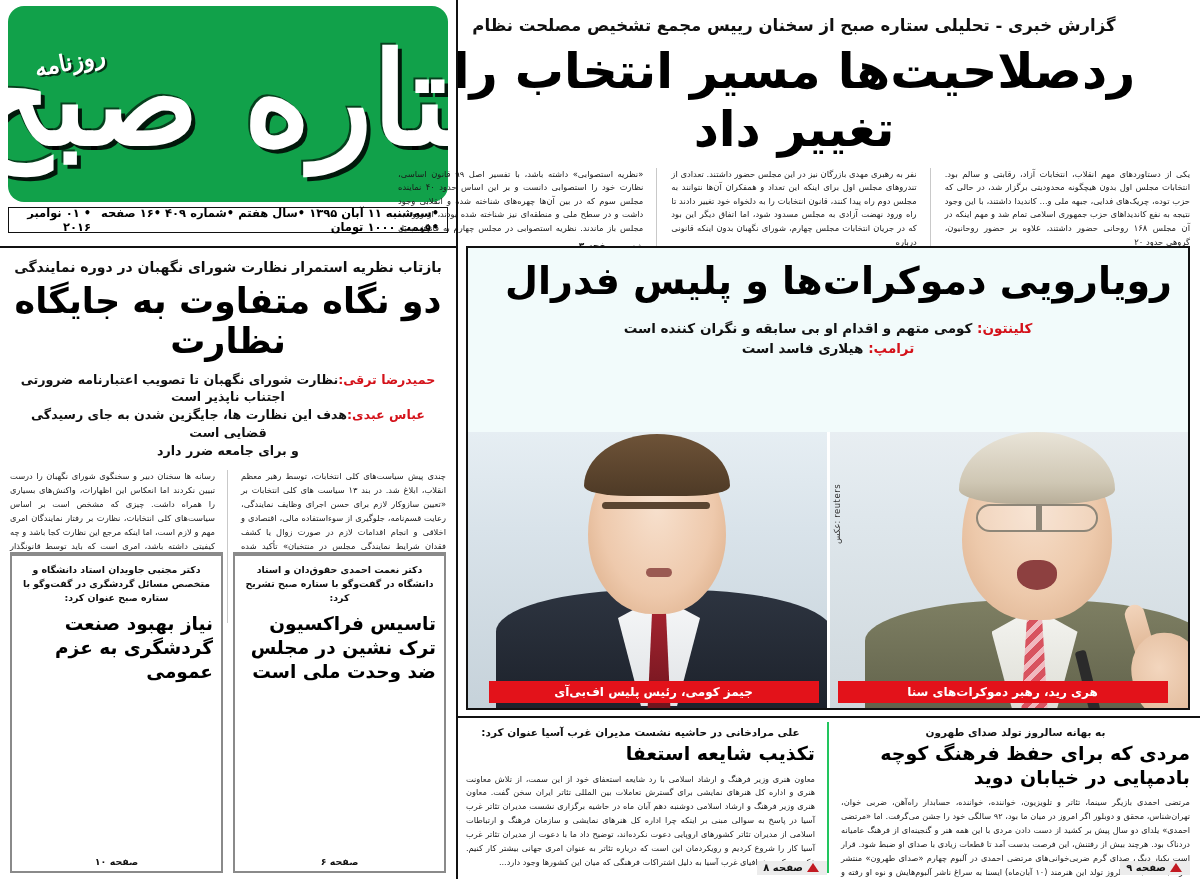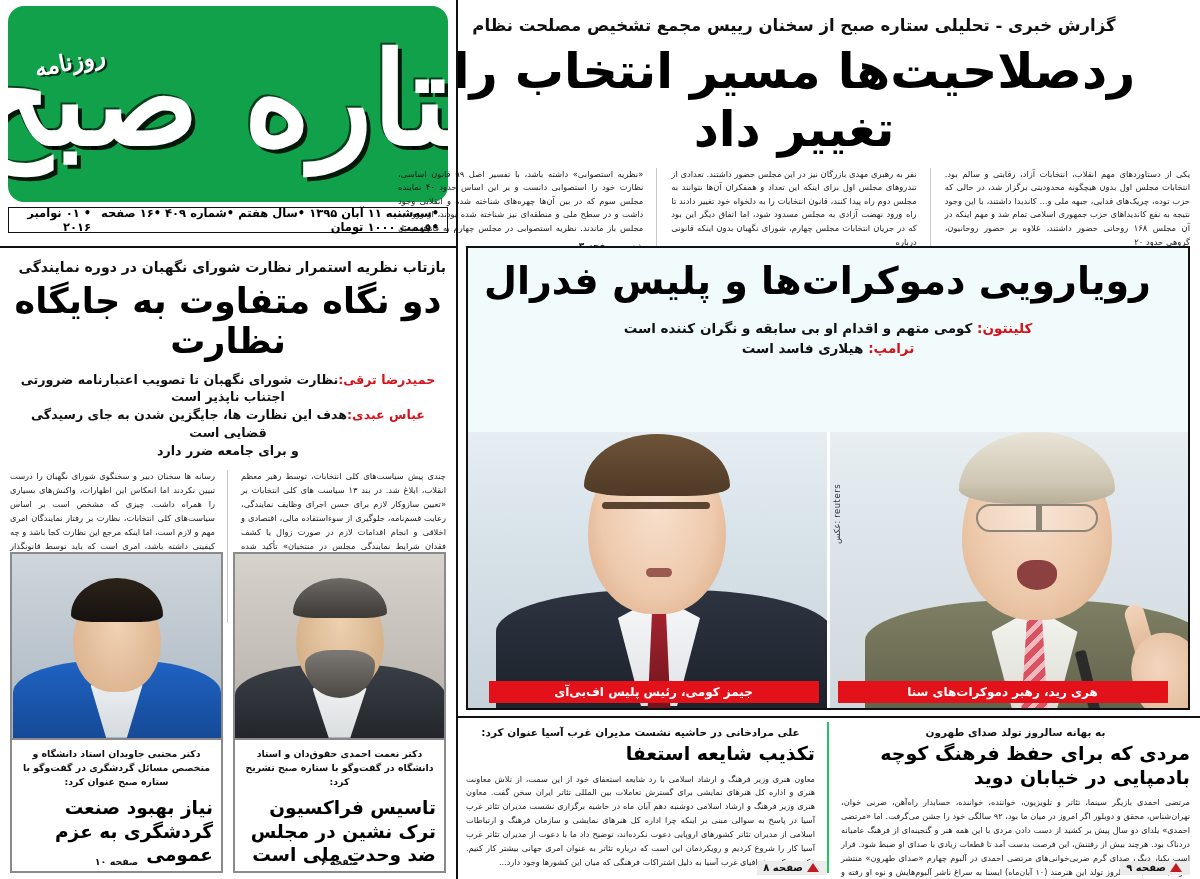--- a/index.html
+++ b/index.html
@@ -90,21 +90,21 @@
     display: inline-block; font-weight: 700; font-size: 9px; margin-top: 3px;
   }
 
   
   .left-col {
     position: absolute; left: 0; top: 246px; width: 456px; height: 300px;
     padding: 4px 10px 0 10px;
     border-top: 2px solid #111;
   }
   .lc-kicker {
-    text-align: right; font-size: 14px; font-weight: 700; color: #111;
+    text-align: center; font-size: 14px; font-weight: 700; color: #111;
     letter-spacing: -0.4px; margin-top: 7px;
   }
   .lc-headline {
     text-align: center; font-size: 35px; font-weight: 900; color: #000;
     letter-spacing: -1.6px; margin-top: 6px; line-height: 1.15;
   }
   .lc-subs { margin-top: 9px; text-align: center; }
   .lc-sub {
     font-size: 12.6px; font-weight: 700; color: #111; line-height: 1.42;
     letter-spacing: -0.3px;
@@ -134,21 +134,21 @@
   .main-story {
     position: absolute; right: 0; top: 246px; width: 744px; height: 470px;
     padding: 0 10px 0 10px;
   }
   .ms-frame {
     position: relative; width: 724px; height: 464px;
     border: 2px solid #111; background: #f2fbfb;
     overflow: hidden;
   }
   .ms-headline {
-    text-align: left; color: #000; font-weight: 900;
+    text-align: right; color: #000; font-weight: 900;
     font-size: 38px; line-height: 1.26; letter-spacing: -1.6px;
     margin-top: 10px; padding: 0 16px;
   }
   .ms-quotes { text-align: center; margin-top: 12px; }
   .ms-quote {
     font-size: 13.5px; font-weight: 700; color: #111; line-height: 1.52;
     letter-spacing: -0.3px;
   }
   .ms-pageref {
     position: absolute; right: 16px; top: 196px;
@@ -272,21 +272,21 @@
   .cap-right { right: 8px; width: 330px; }
 
   
   .bottom-left {
     position: absolute; left: 0; top: 546px; width: 456px; height: 333px;
     padding: 6px 10px 6px 10px;
     display: flex; gap: 10px;
   }
   .pbox {
     flex: 1; border: 2px solid #8a8a8a; background: #fff;
-    display: flex; flex-direction: column; overflow: hidden;
+    display: flex; flex-direction: row; overflow: hidden;
     position: relative;
   }
   .pbox-photo { height: 188px; position: relative; overflow: hidden; }
   .pb1 { background: linear-gradient(180deg,#cfd6dc 0%, #aab6c0 100%); }
   .pb2 { background: linear-gradient(180deg,#d6d2cc 0%, #b4aea6 100%); }
   .p-head {
     position: absolute; width: 88px; height: 108px; left: 50%; top: 30px;
     margin-left: -44px;
     border-radius: 50% 50% 44% 44% / 55% 55% 45% 45%;
   }

